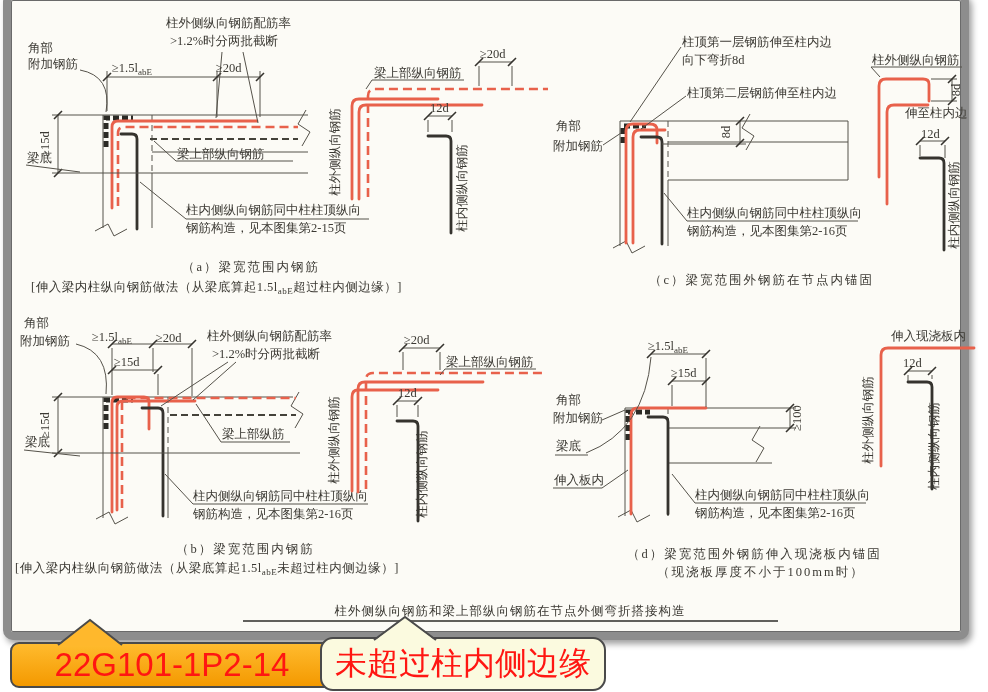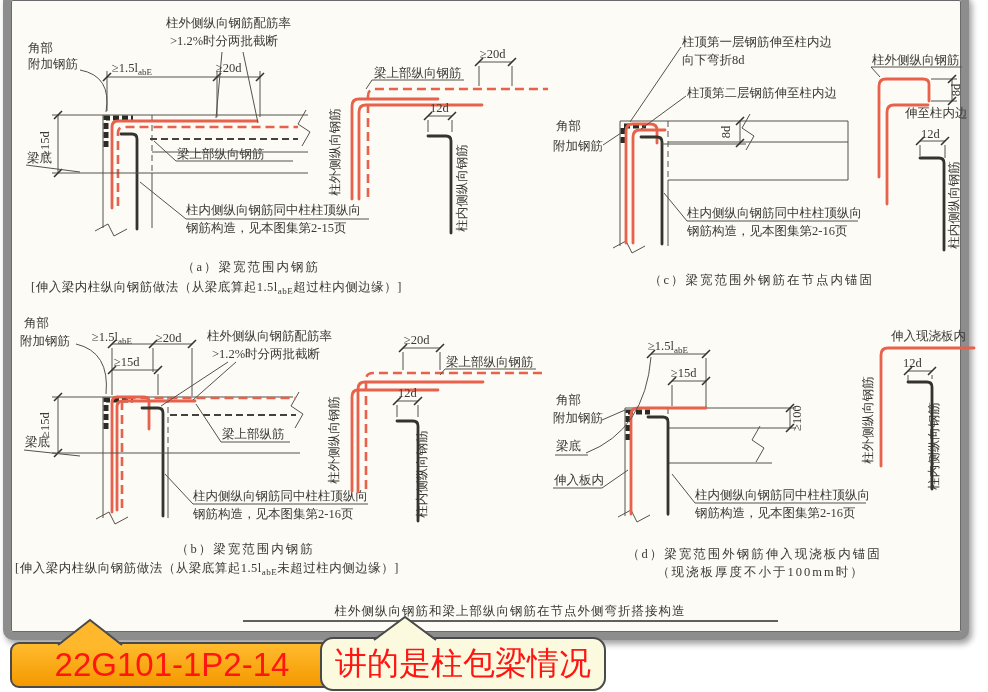--- a/index.html
+++ b/index.html
@@ -237,19 +237,19 @@
 
   <div class="callout callout-orange">
     <span>22G101-1P2-14</span>
     <svg class="ptr" style="left:44px;top:-26px" width="68" height="28">
       <polygon points="2,28 34,2 66,28" fill="#FFB82C"></polygon>
       <polyline points="2,27 34,2 66,27" fill="none" stroke="#4a4a4a" stroke-width="2"></polyline>
     </svg>
   </div>
 
   <div class="callout callout-yellow">
-    <span>讲的是柱包梁情况</span>
+    <span>未超过柱内侧边缘</span>
     <svg class="ptr" style="left:50px;top:-24px" width="66" height="26">
       <polygon points="2,26 33,2 64,26" fill="#FBFADF"></polygon>
       <polyline points="2,25 33,2 64,25" fill="none" stroke="#4a4a4a" stroke-width="2"></polyline>
     </svg>
   </div>
 </div>
 
 </body></html>

